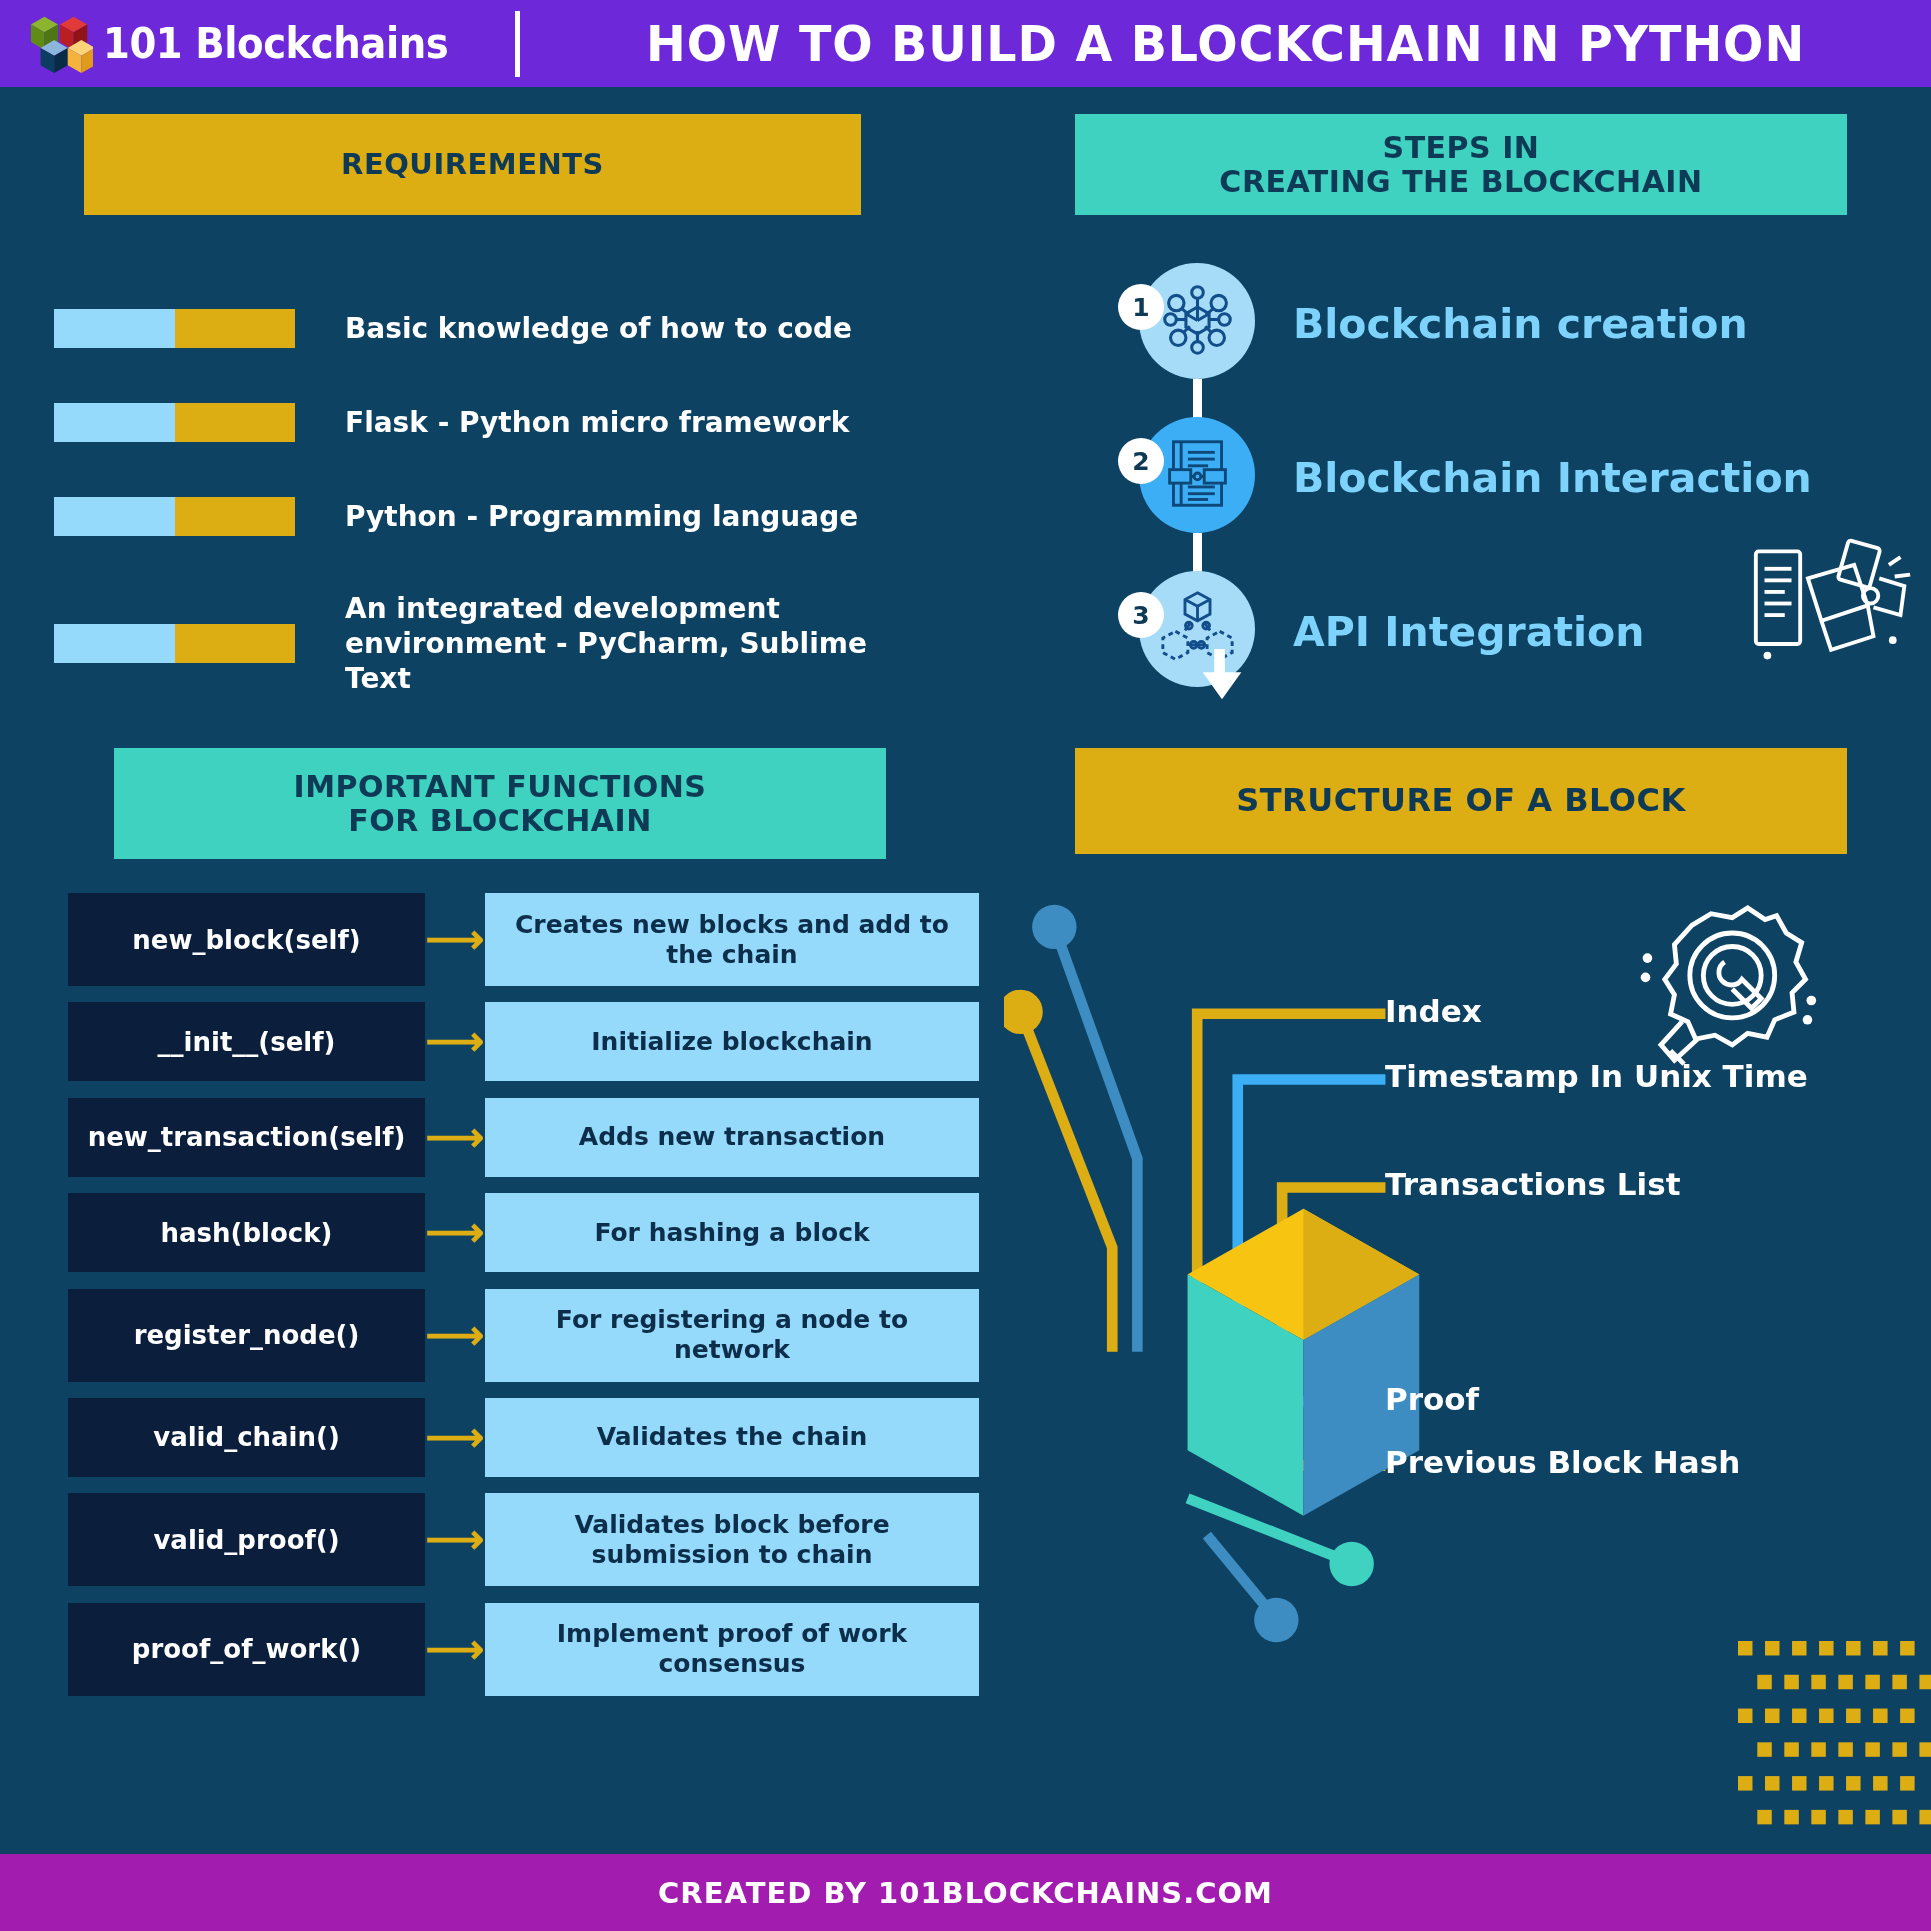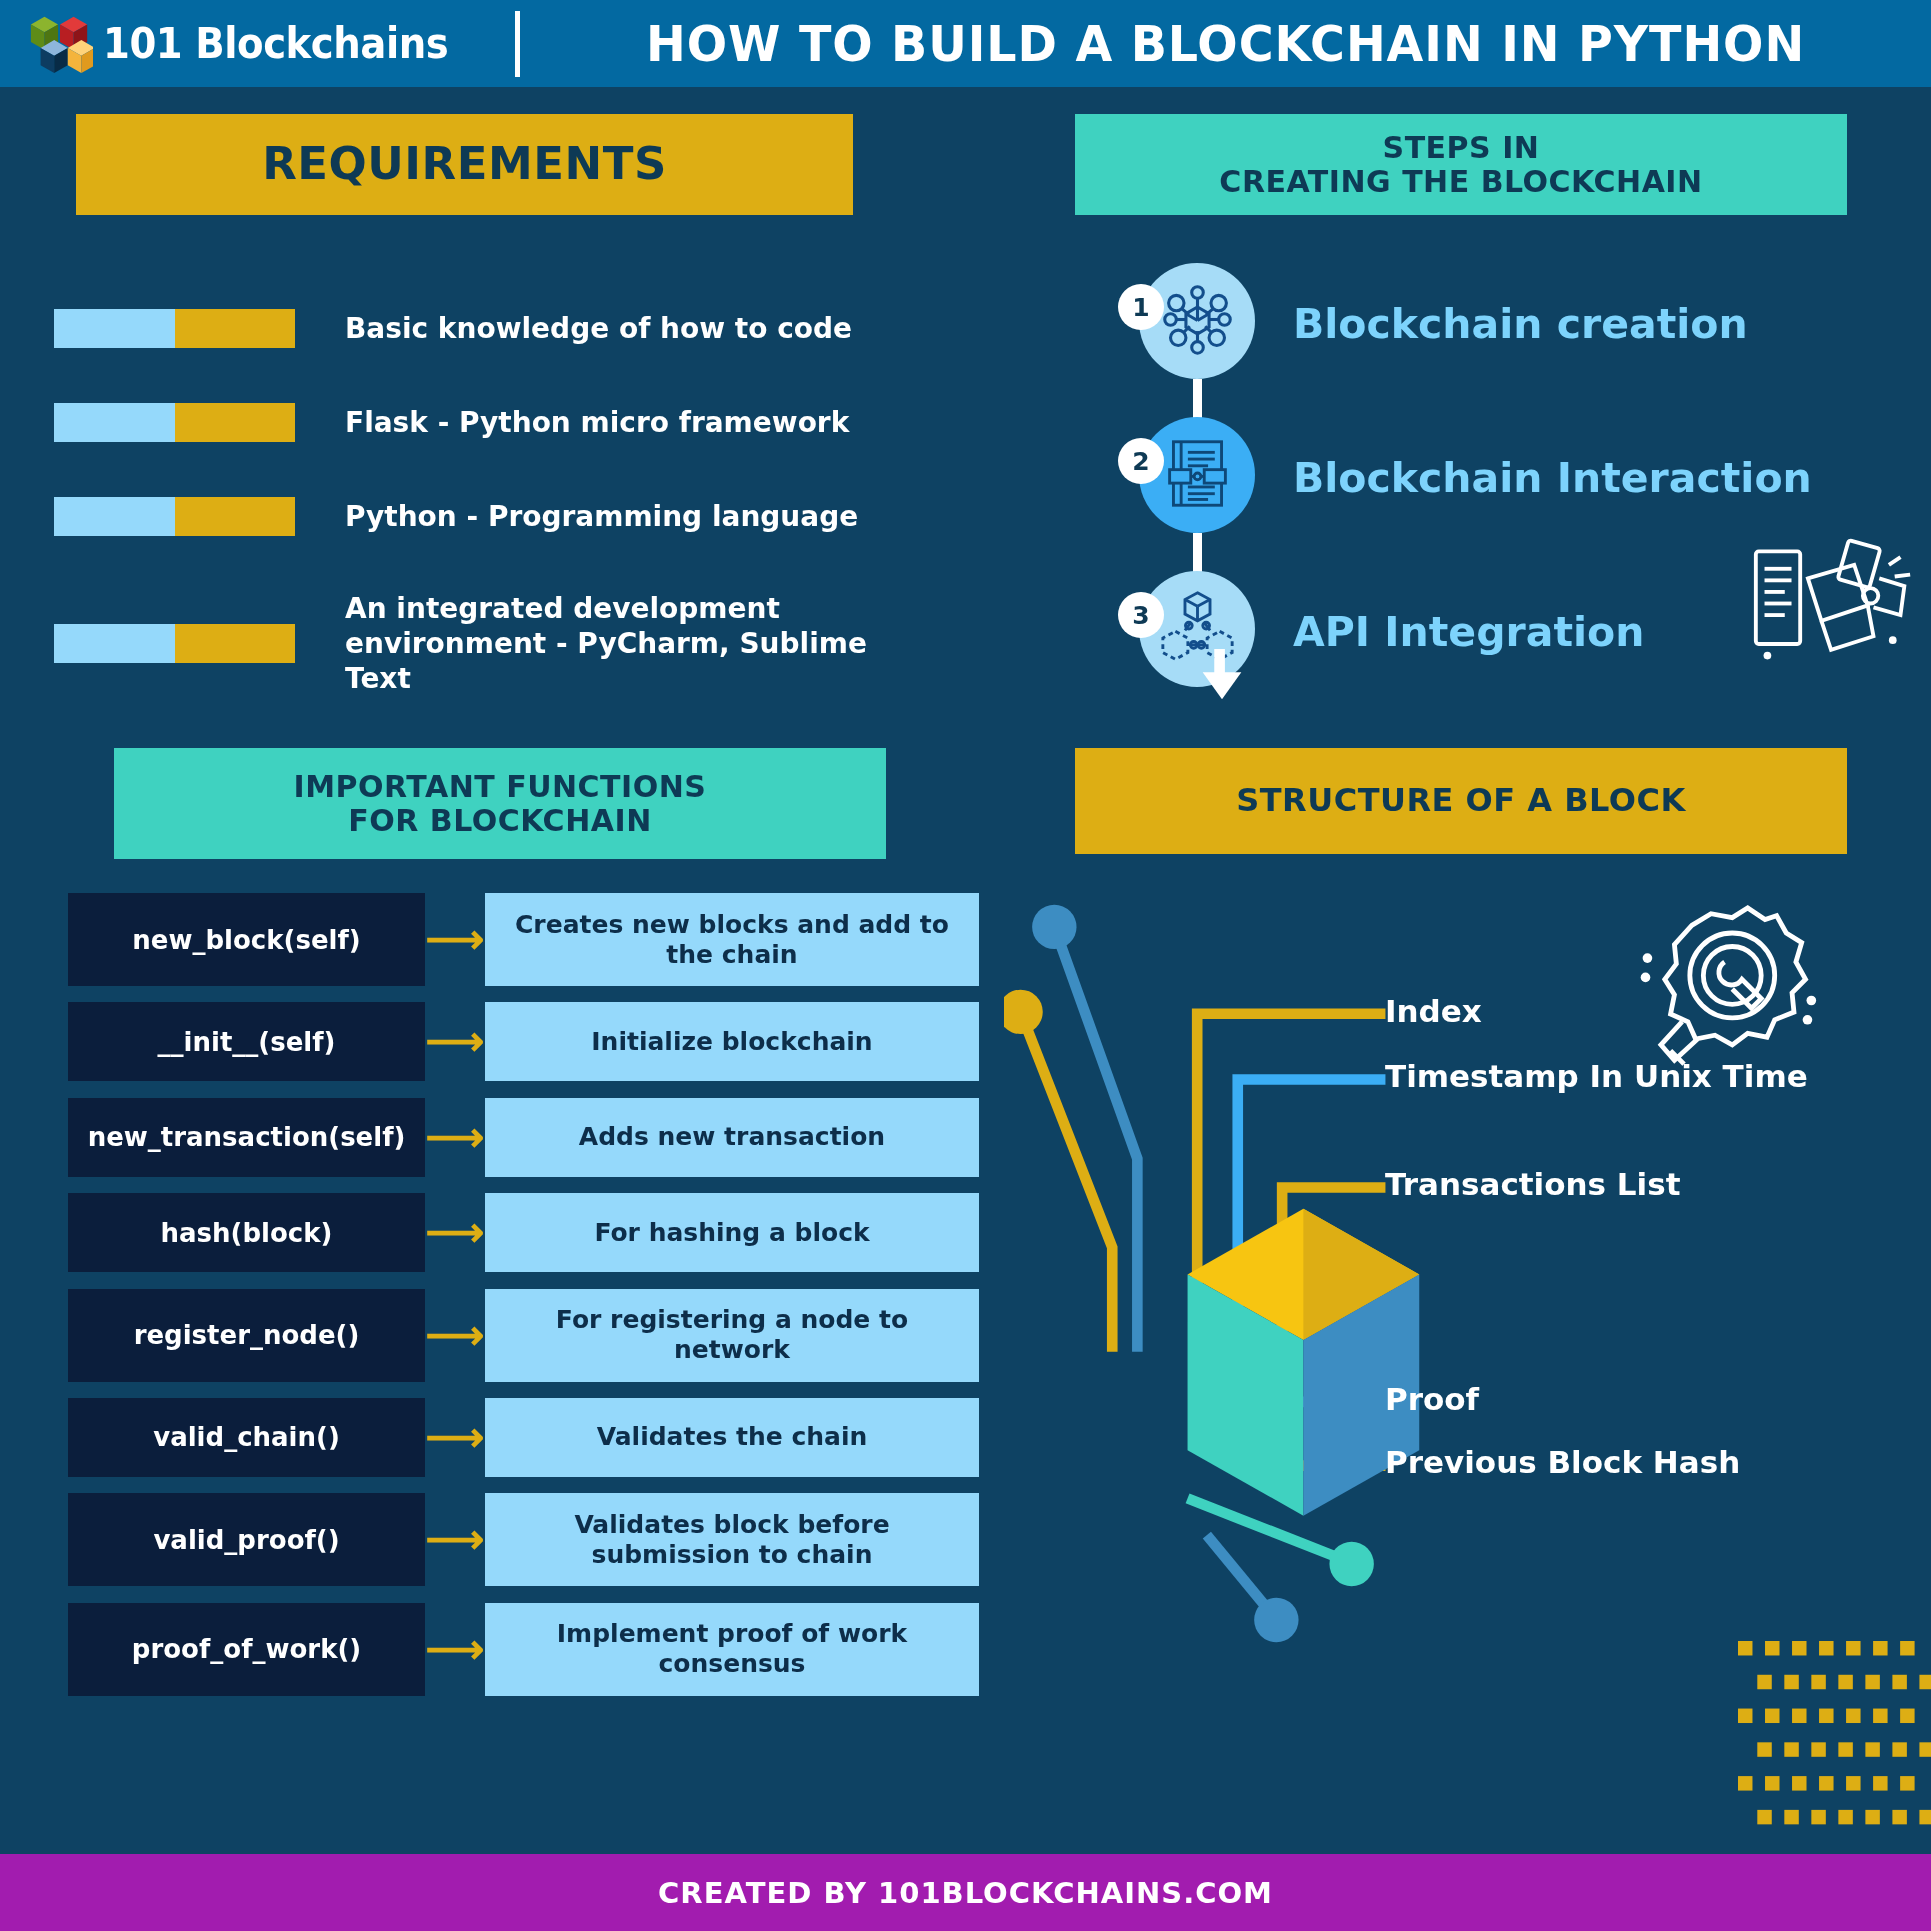--- a/index.html
+++ b/index.html
@@ -8,21 +8,21 @@
     background:#0E4263;
     font-family:"Liberation Sans", sans-serif;
     overflow:hidden;
     position:relative;
   }
   #page{position:relative;width:1931px;height:1931px;background:#0E4263;}
 
   
   .header{
     position:absolute;left:0;top:0;width:1931px;height:87px;
-    background:#0369a1;display:flex;align-items:center;justify-content:flex-end;
+    background:#6d28d9;display:flex;align-items:center;justify-content:flex-end;
   }
   .logo-wrap{display:flex;align-items:center;margin-left:27px;}
   .logo-cubes{width:66px;height:66px;position:relative;flex:0 0 auto;}
   .logo-text{
     color:#ffffff;font-size:42px;font-weight:bold;letter-spacing:-0.5px;
     margin-left:9.7px;font-family:"DejaVu Sans", sans-serif;
     transform:scaleX(0.92);transform-origin:left center;
   }
   .hdr-divider{width:4.8px;height:66px;background:#ffffff;margin-left:37px;}
   .hdr-title{
@@ -33,21 +33,21 @@
 
   
   .banner{
     position:absolute;display:flex;align-items:center;justify-content:center;
     text-align:center;font-weight:bold;color:#0E3A55;line-height:1.12;
     font-family:"DejaVu Sans", sans-serif;letter-spacing:0.5px;
   }
   .banner.gold{background:#DDAE14;}
   .banner.teal{background:#3FD2C0;}
 
-  #banner-requirements{left:76px;top:114px;width:777px;height:101px;font-size:45px;}
+  #banner-requirements{left:84px;top:114px;width:777px;height:101px;font-size:29px;}
   #banner-steps{left:1075px;top:114px;width:772px;height:101px;font-size:30px;}
   #banner-functions{left:114px;top:748px;width:772px;height:111px;font-size:30px;}
   #banner-structure{left:1075px;top:748px;width:772px;height:106px;font-size:32px;}
 
   
   .req-list{position:absolute;left:54px;top:309px;width:869px;}
   .req-row{display:flex;align-items:center;margin-bottom:55px;}
   .req-bar{width:241px;height:39px;flex:0 0 auto;display:flex;}
   .req-bar .b-light{width:50%;height:100%;background:#95D9FB;}
   .req-bar .b-gold{width:50%;height:100%;background:#DDAE14;}

